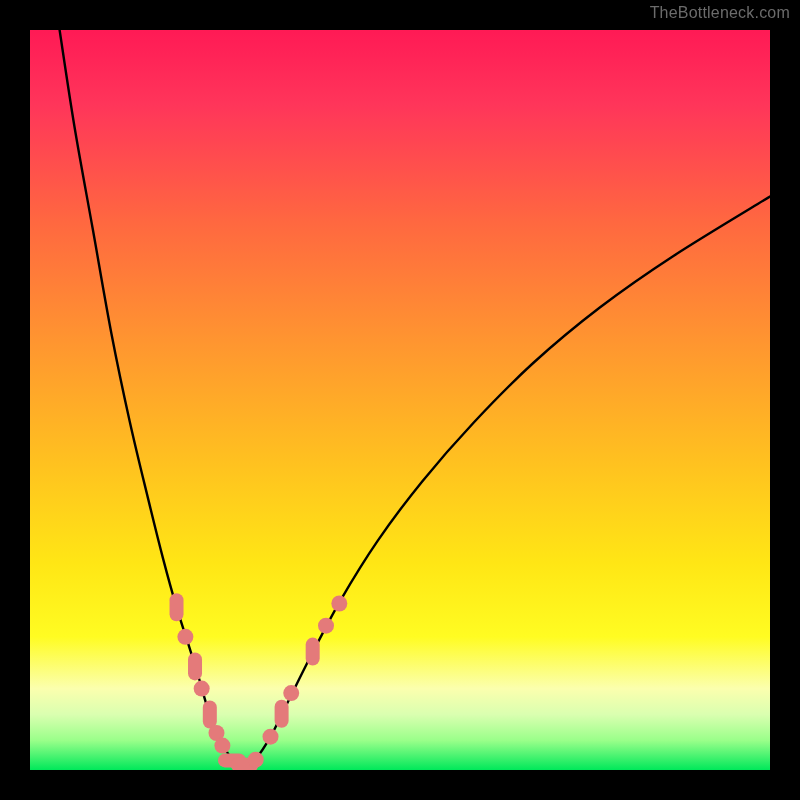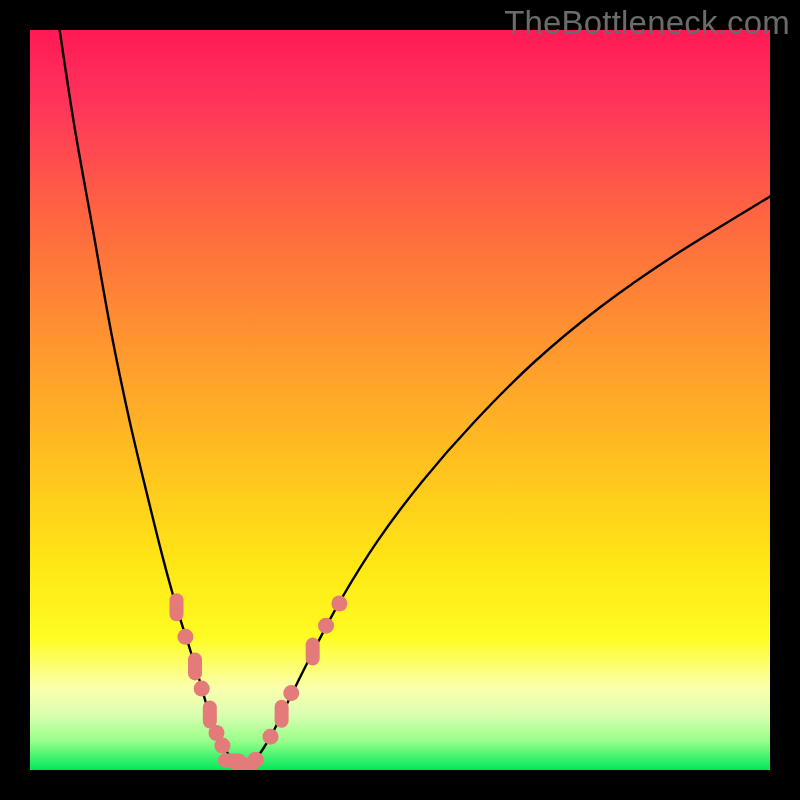--- a/index.html
+++ b/index.html
@@ -44,21 +44,21 @@
     left: 0;
     top: 0;
     width: 740px;
     height: 740px;
   }
   .watermark {
     position: absolute;
     top: 4px;
     right: 10px;
     color: #6b6b6b;
-    font-size: 33px;
+    font-size: 16px;
     font-weight: 500;
     letter-spacing: 0.2px;
     user-select: none;
   }
 </style>
 </head>
 <body>
 
 <div class="frame">
   <div class="plot">

